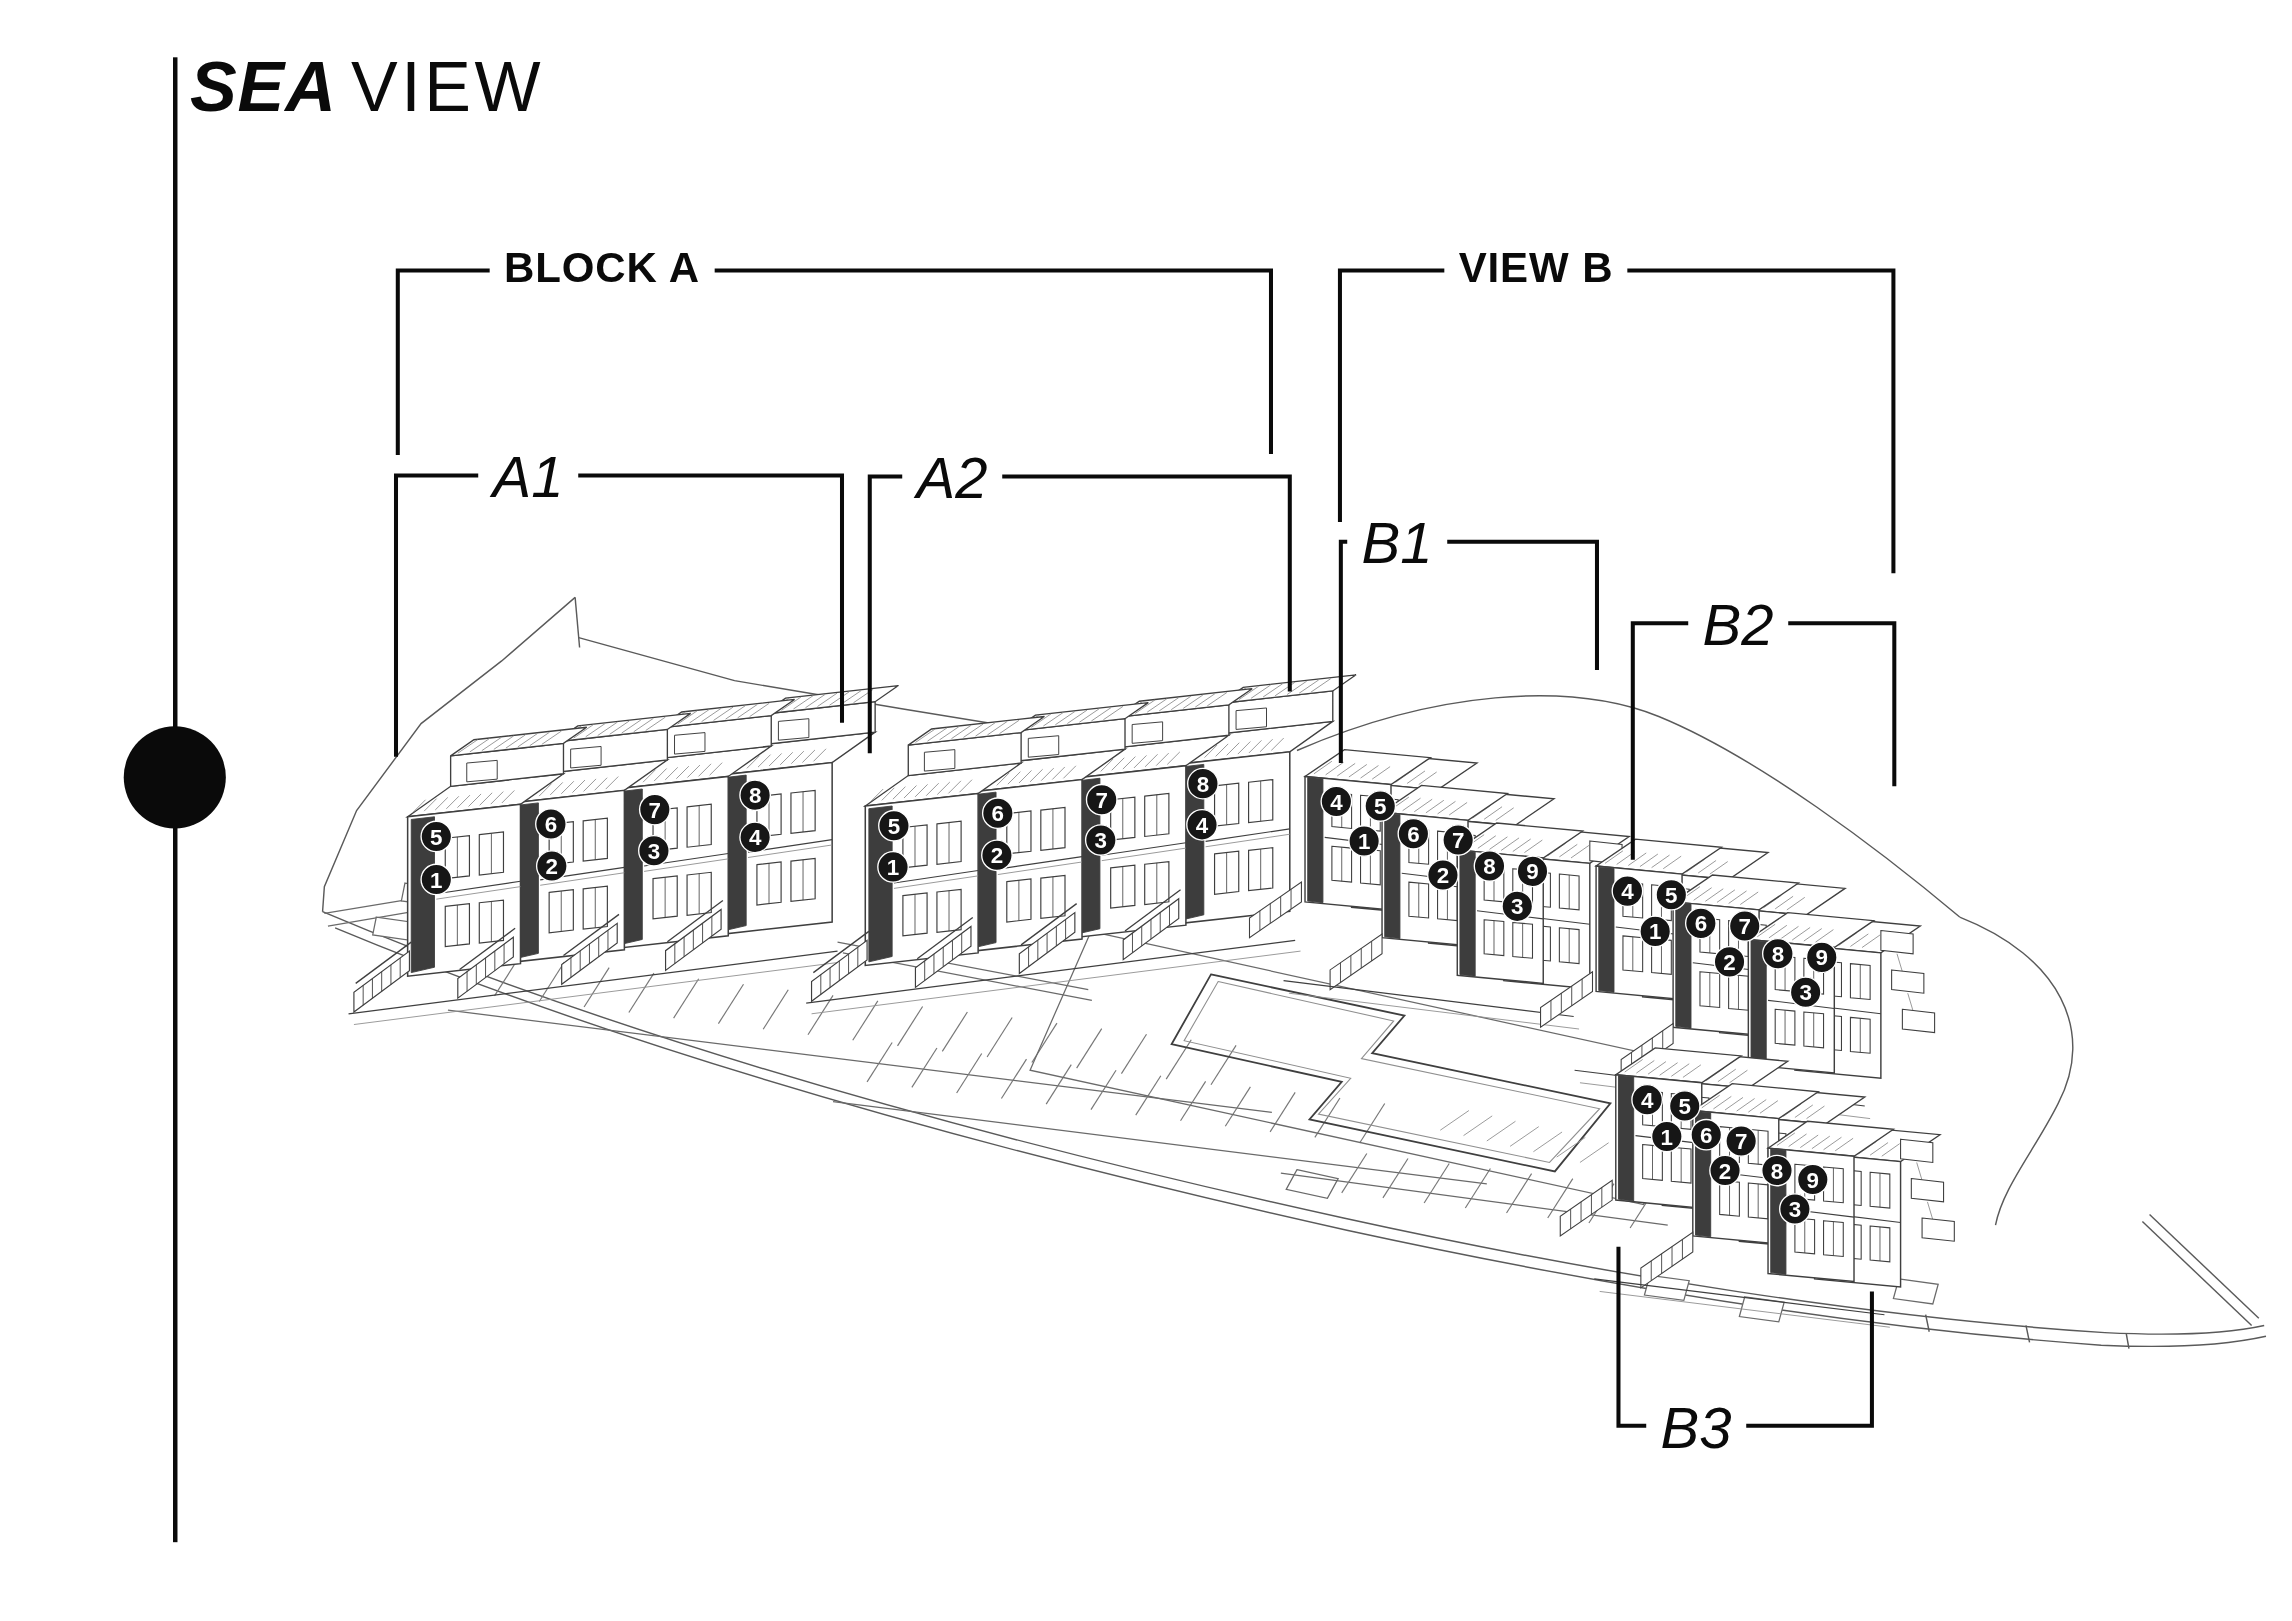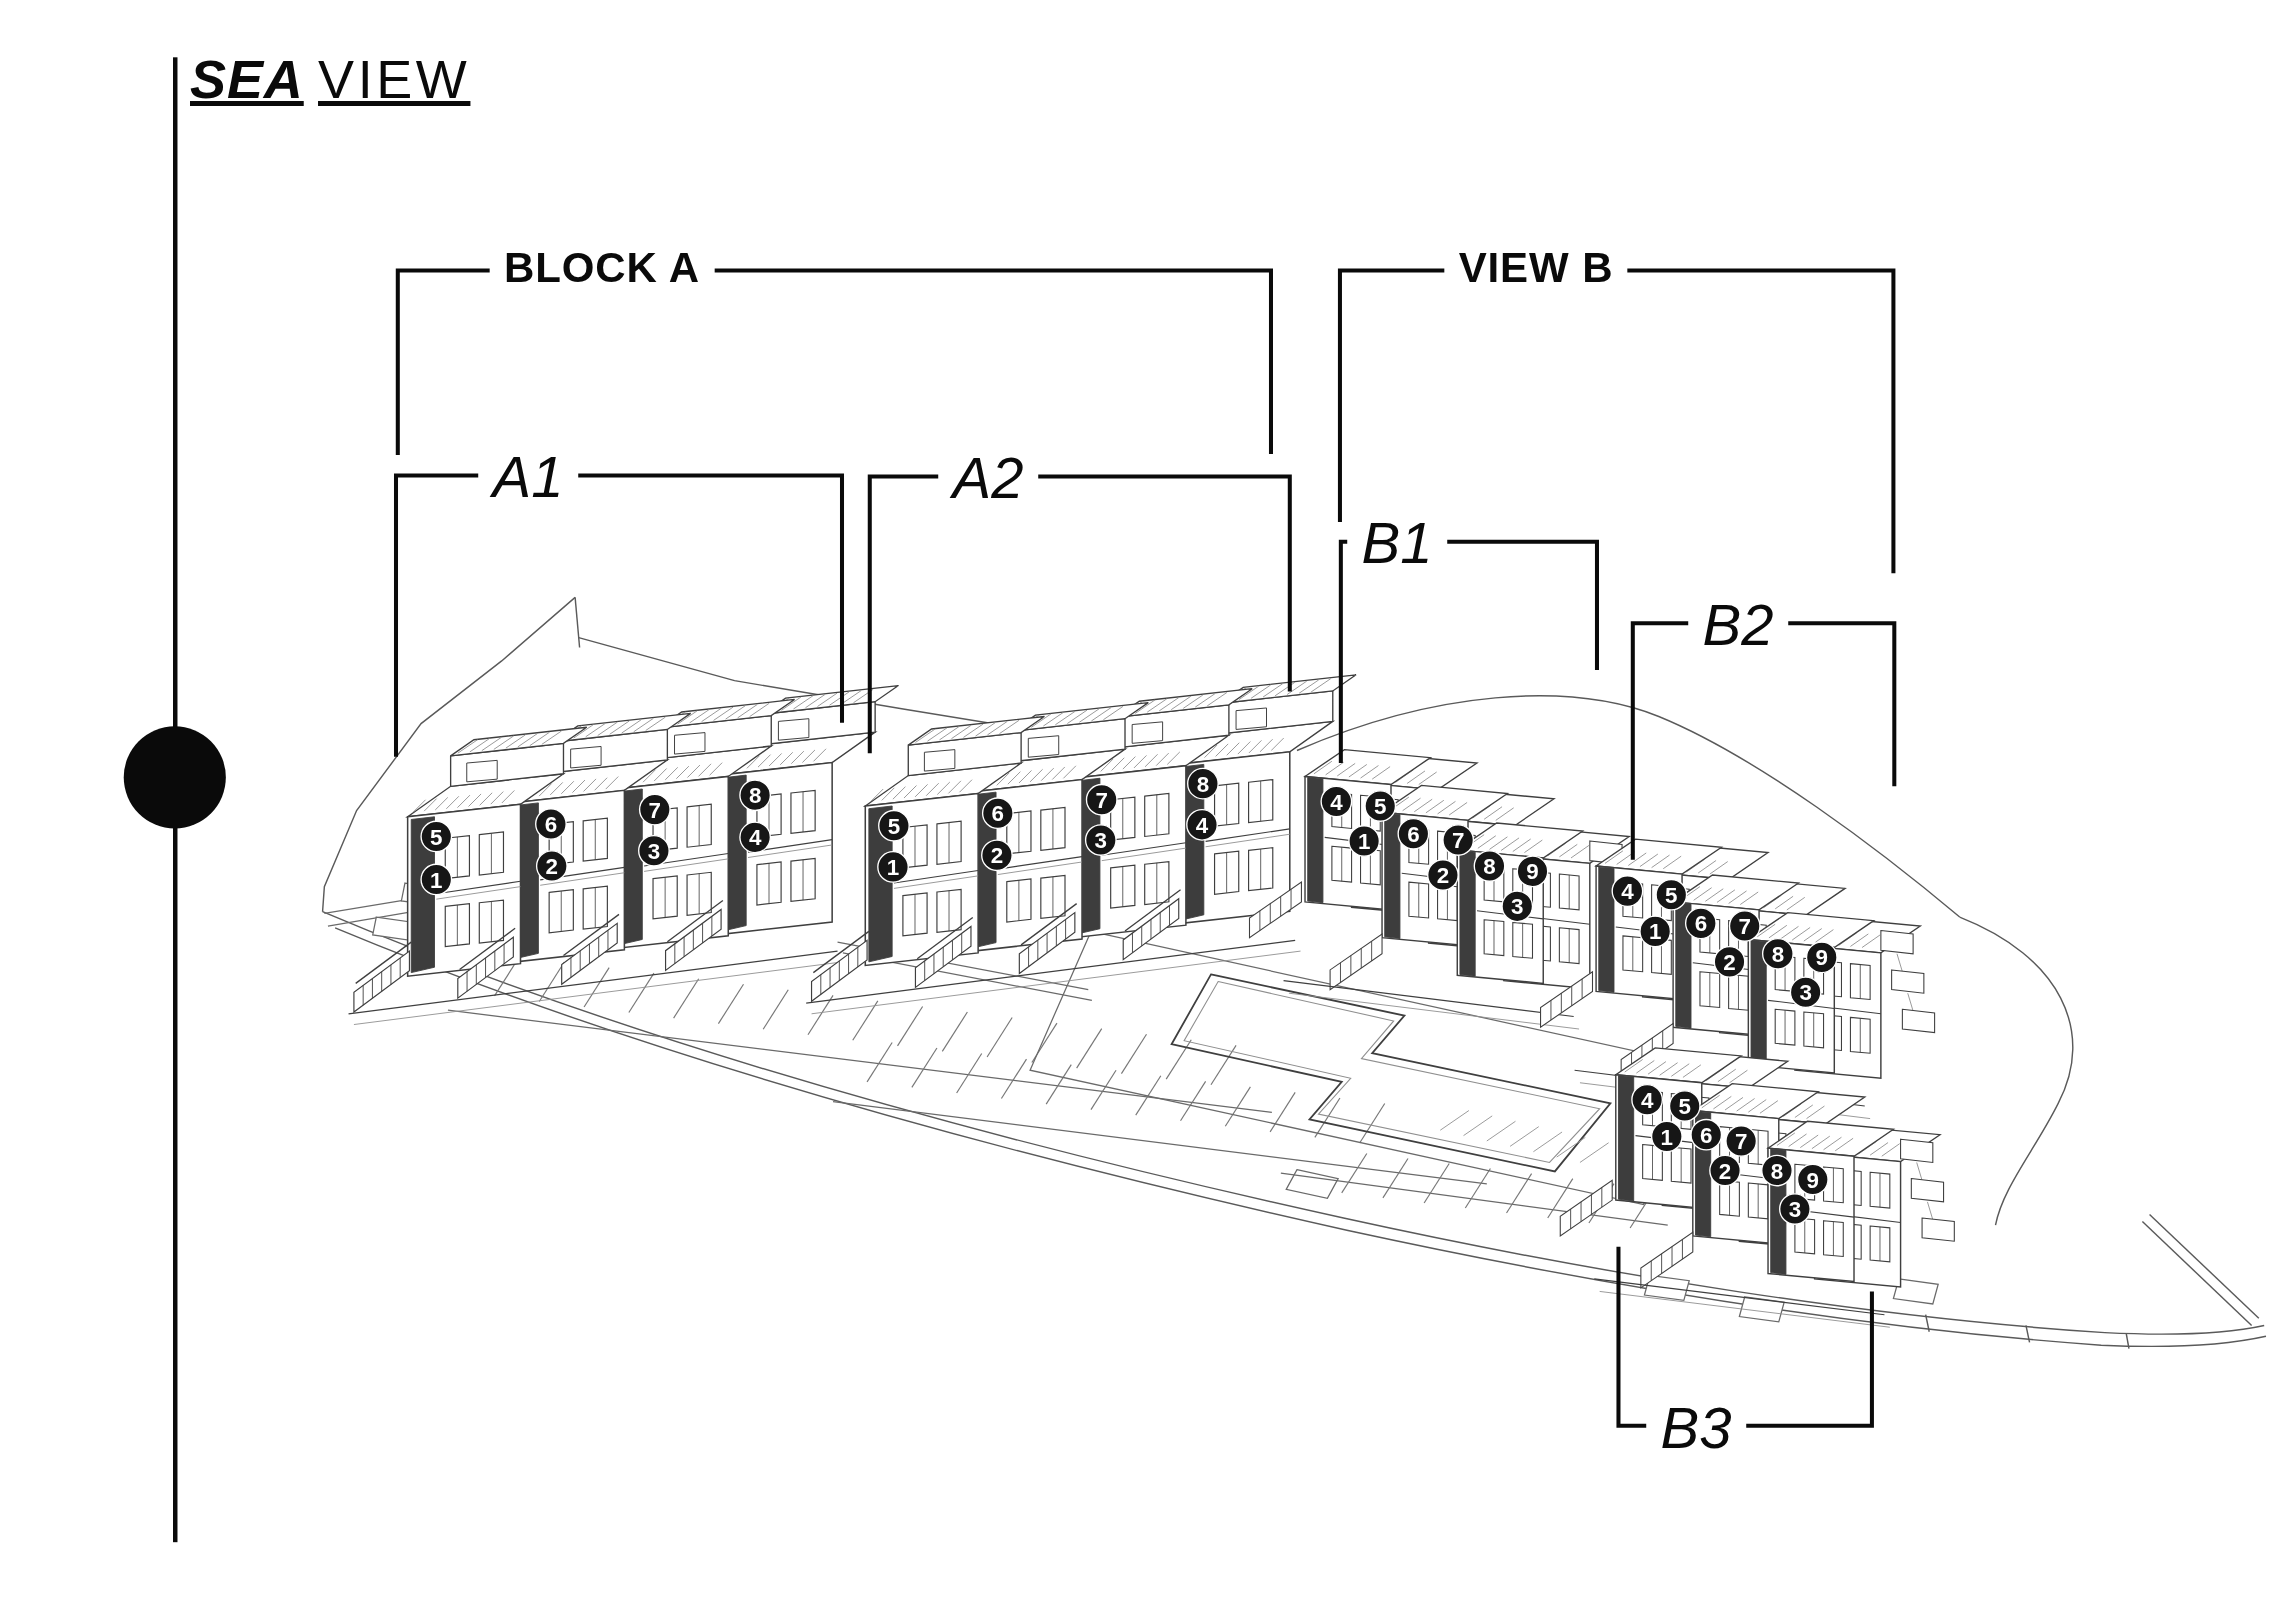--- a/index.html
+++ b/index.html
@@ -1,19 +1,19 @@
 <!DOCTYPE html>
 <html style="font-size:14.3px"><head>
 <meta charset="utf-8">
 <style>
   html,body{margin:0;padding:0;background:#ffffff;}
   .page{position:relative;width:2293px;height:1621px;background:#ffffff;overflow:hidden;
         font-family:"Liberation Sans",sans-serif;color:#0a0a0a;}
   .page svg{position:absolute;left:0;top:0;}
-  .corner-title{position:absolute;font-size:54px;line-height:1;white-space:nowrap;z-index:3;text-decoration:underline;}
+  .corner-title{position:absolute;font-size:70px;line-height:1;white-space:nowrap;z-index:3;}
   .corner-title .em{font-weight:700;font-style:italic;margin-right:14.3px;letter-spacing:0.9px;}
   .corner-title .light{font-weight:400;letter-spacing:3.6px;}
   .bracket-label{position:absolute;transform:translateX(-50%);background:#ffffff;
         padding:0 14.3px;white-space:nowrap;z-index:2;line-height:1.15;}
   .block-label{font-weight:700;font-size:42px;letter-spacing:0.9px;}
   .group-label{font-style:italic;font-weight:400;font-size:58px;}
 </style>
 </head>
 <body>
 
@@ -1006,18 +1006,18 @@
     </g>
   </svg>
 
   <div class="corner-title" style="left:190px;top:52px;">
     <span class="em">SEA</span><span class="light">VIEW</span>
   </div>
 
   <div class="bracket-label block-label" style="left:602px;top:244px;">BLOCK A</div>
   <div class="bracket-label block-label" style="left:1536px;top:244px;">VIEW B</div>
   <div class="bracket-label group-label" style="left:528px;top:444px;">A1</div>
-  <div class="bracket-label group-label" style="left:988px;top:445px;">A2</div>
+  <div class="bracket-label group-label" style="left:952px;top:445px;">A2</div>
   <div class="bracket-label group-label" style="left:1397px;top:510px;">B1</div>
   <div class="bracket-label group-label" style="left:1738px;top:592px;">B2</div>
   <div class="bracket-label group-label" style="left:1696px;top:1395px;">B3</div>
 </div>
 
 
 </body></html>

